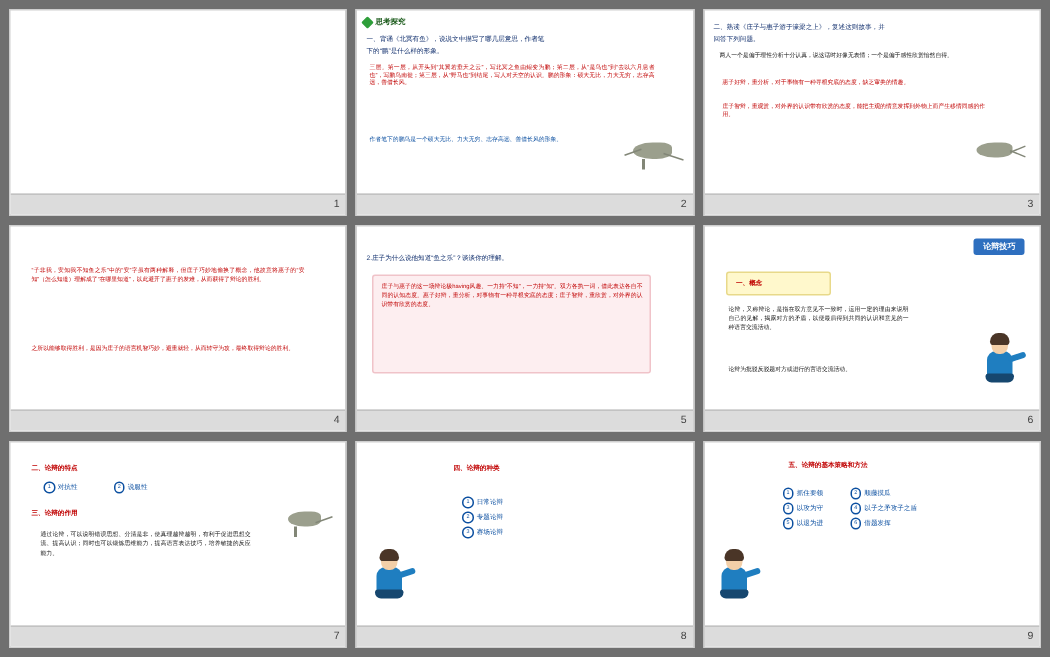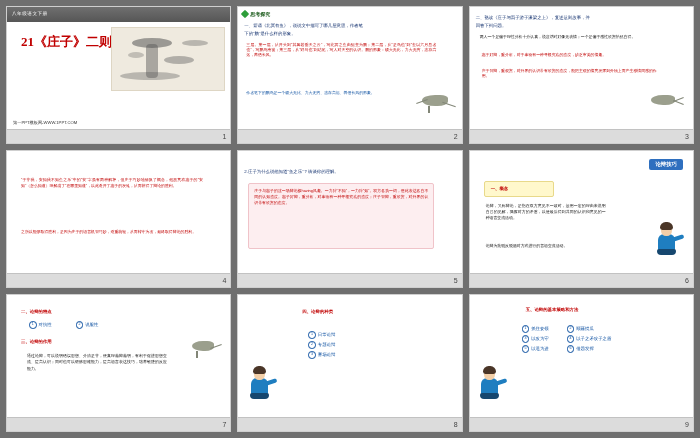--- a/index.html
+++ b/index.html
@@ -211,35 +211,20 @@
     margin-right: 2px;
     vertical-align: 1px;
   }
 </style>
 </head>
 <body>
 
 <div id="grid">
 
   <div class="slide">
-    <div class="slide-body">
-      <div class="s1-top">
-        <div class="label">八年级语文下册</div>
-      </div>
-      <div class="s1-title">21《庄子》二则</div>
-      <div class="s1-img">
-        <div class="ink" style="left:20px;top:10px;width:40px;height:10px;"></div>
-        <div class="ink" style="left:34px;top:16px;width:12px;height:34px;opacity:.45;border-radius:4px;"></div>
-        <div class="ink" style="left:52px;top:28px;width:30px;height:8px;opacity:.4;"></div>
-        <div class="ink" style="left:8px;top:44px;width:60px;height:8px;opacity:.35;"></div>
-        <div class="ink" style="left:70px;top:12px;width:26px;height:6px;opacity:.35;"></div>
-        <div class="ink" style="left:16px;top:24px;width:16px;height:6px;opacity:.3;"></div>
-      </div>
-      <div class="s1-site">第一PPT模板网-WWW.1PPT.COM</div>
-    </div>
     <div class="slide-footer">1</div>
   </div>
 
   <div class="slide">
     <div class="slide-body">
       <div class="tag">
         <span class="dot"></span>
         <span>思考探究</span>
       </div>
       <div class="tiny dkblue" style="position:absolute;left:6px;top:16px;width:196px;">一、背诵《北冥有鱼》，说说文中描写了哪几层意思，作者笔</div>

